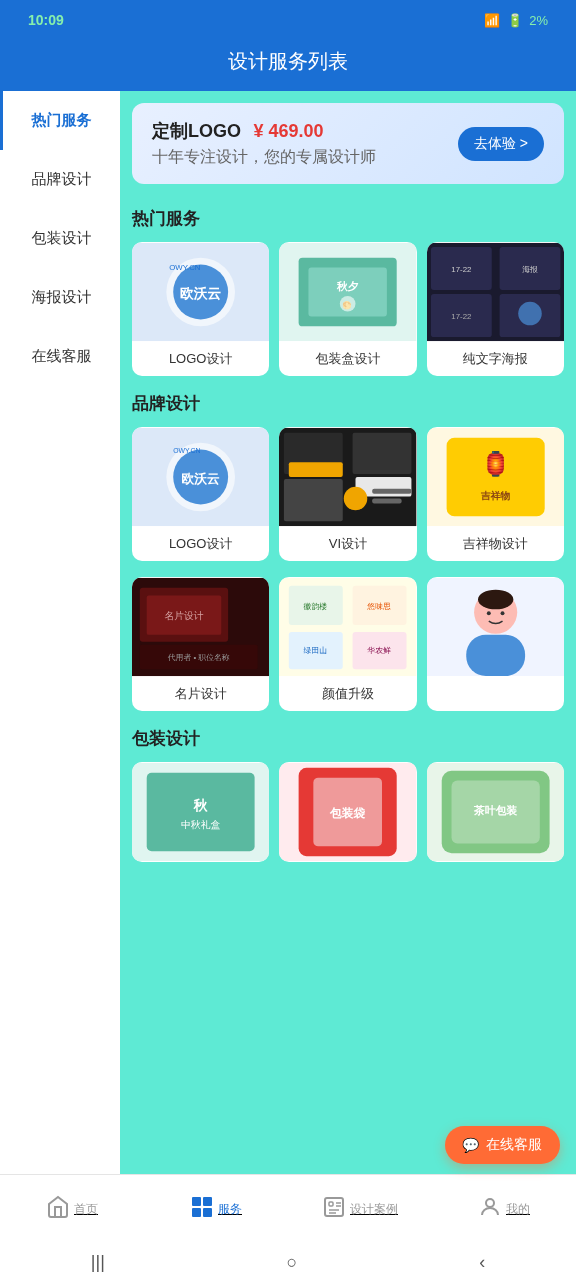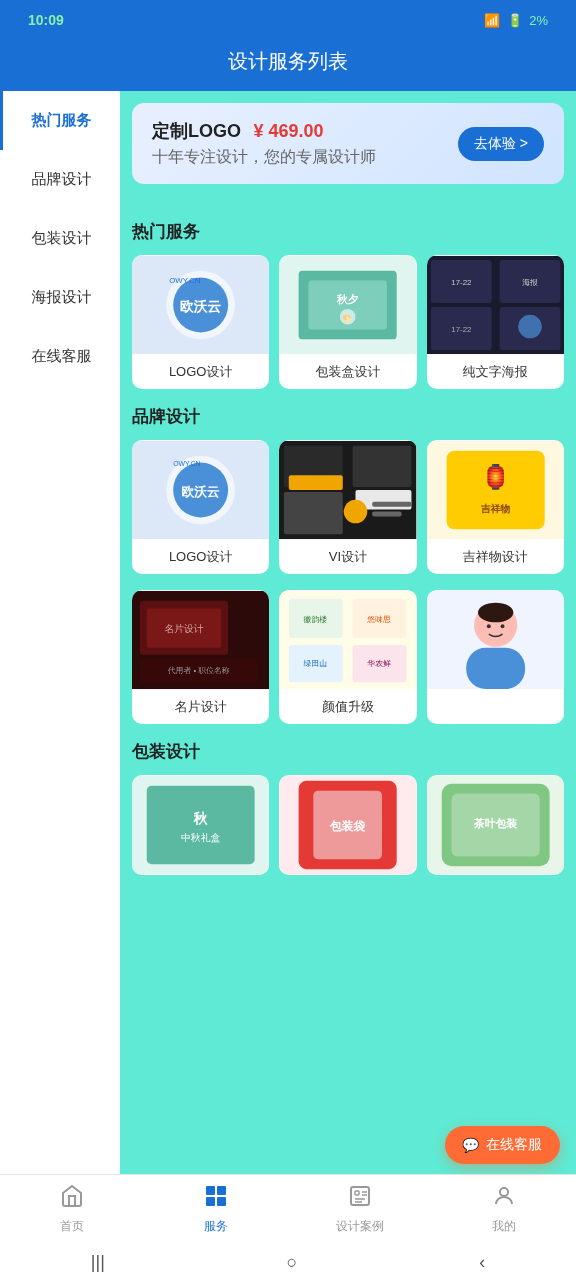--- a/index.html
+++ b/index.html
@@ -74,21 +74,21 @@
     }
 
     
     .banner {
       background: linear-gradient(135deg, #e8f0ff 0%, #d0e4ff 100%);
       border-radius: 12px;
       padding: 16px 20px;
       display: flex;
       align-items: center;
       justify-content: space-between;
-      margin-bottom: 36px;
+      margin-bottom: 23px;
       margin-top: 12px;
     }
     .banner-left {}
     .banner-title {
       font-size: 18px;
       font-weight: 700;
       color: #222;
     }
     .banner-price {
       color: #e53935;
@@ -147,25 +147,26 @@
       left: 0;
       width: 576px;
       background: white;
       border-top: 1px solid #e5e5e5;
       display: flex;
       height: 70px;
     }
     .nav-item {
       flex: 1;
       display: flex;
-      flex-direction: column;
+      flex-direction: row;
       align-items: center;
       justify-content: center;
       cursor: pointer;
       gap: 4px;
+      text-decoration: underline;
     }
     .nav-icon {
       font-size: 22px;
       color: #999;
     }
     .nav-icon.active { color: #1a6fd4; }
     .nav-label {
       font-size: 12px;
       color: #999;
     }

